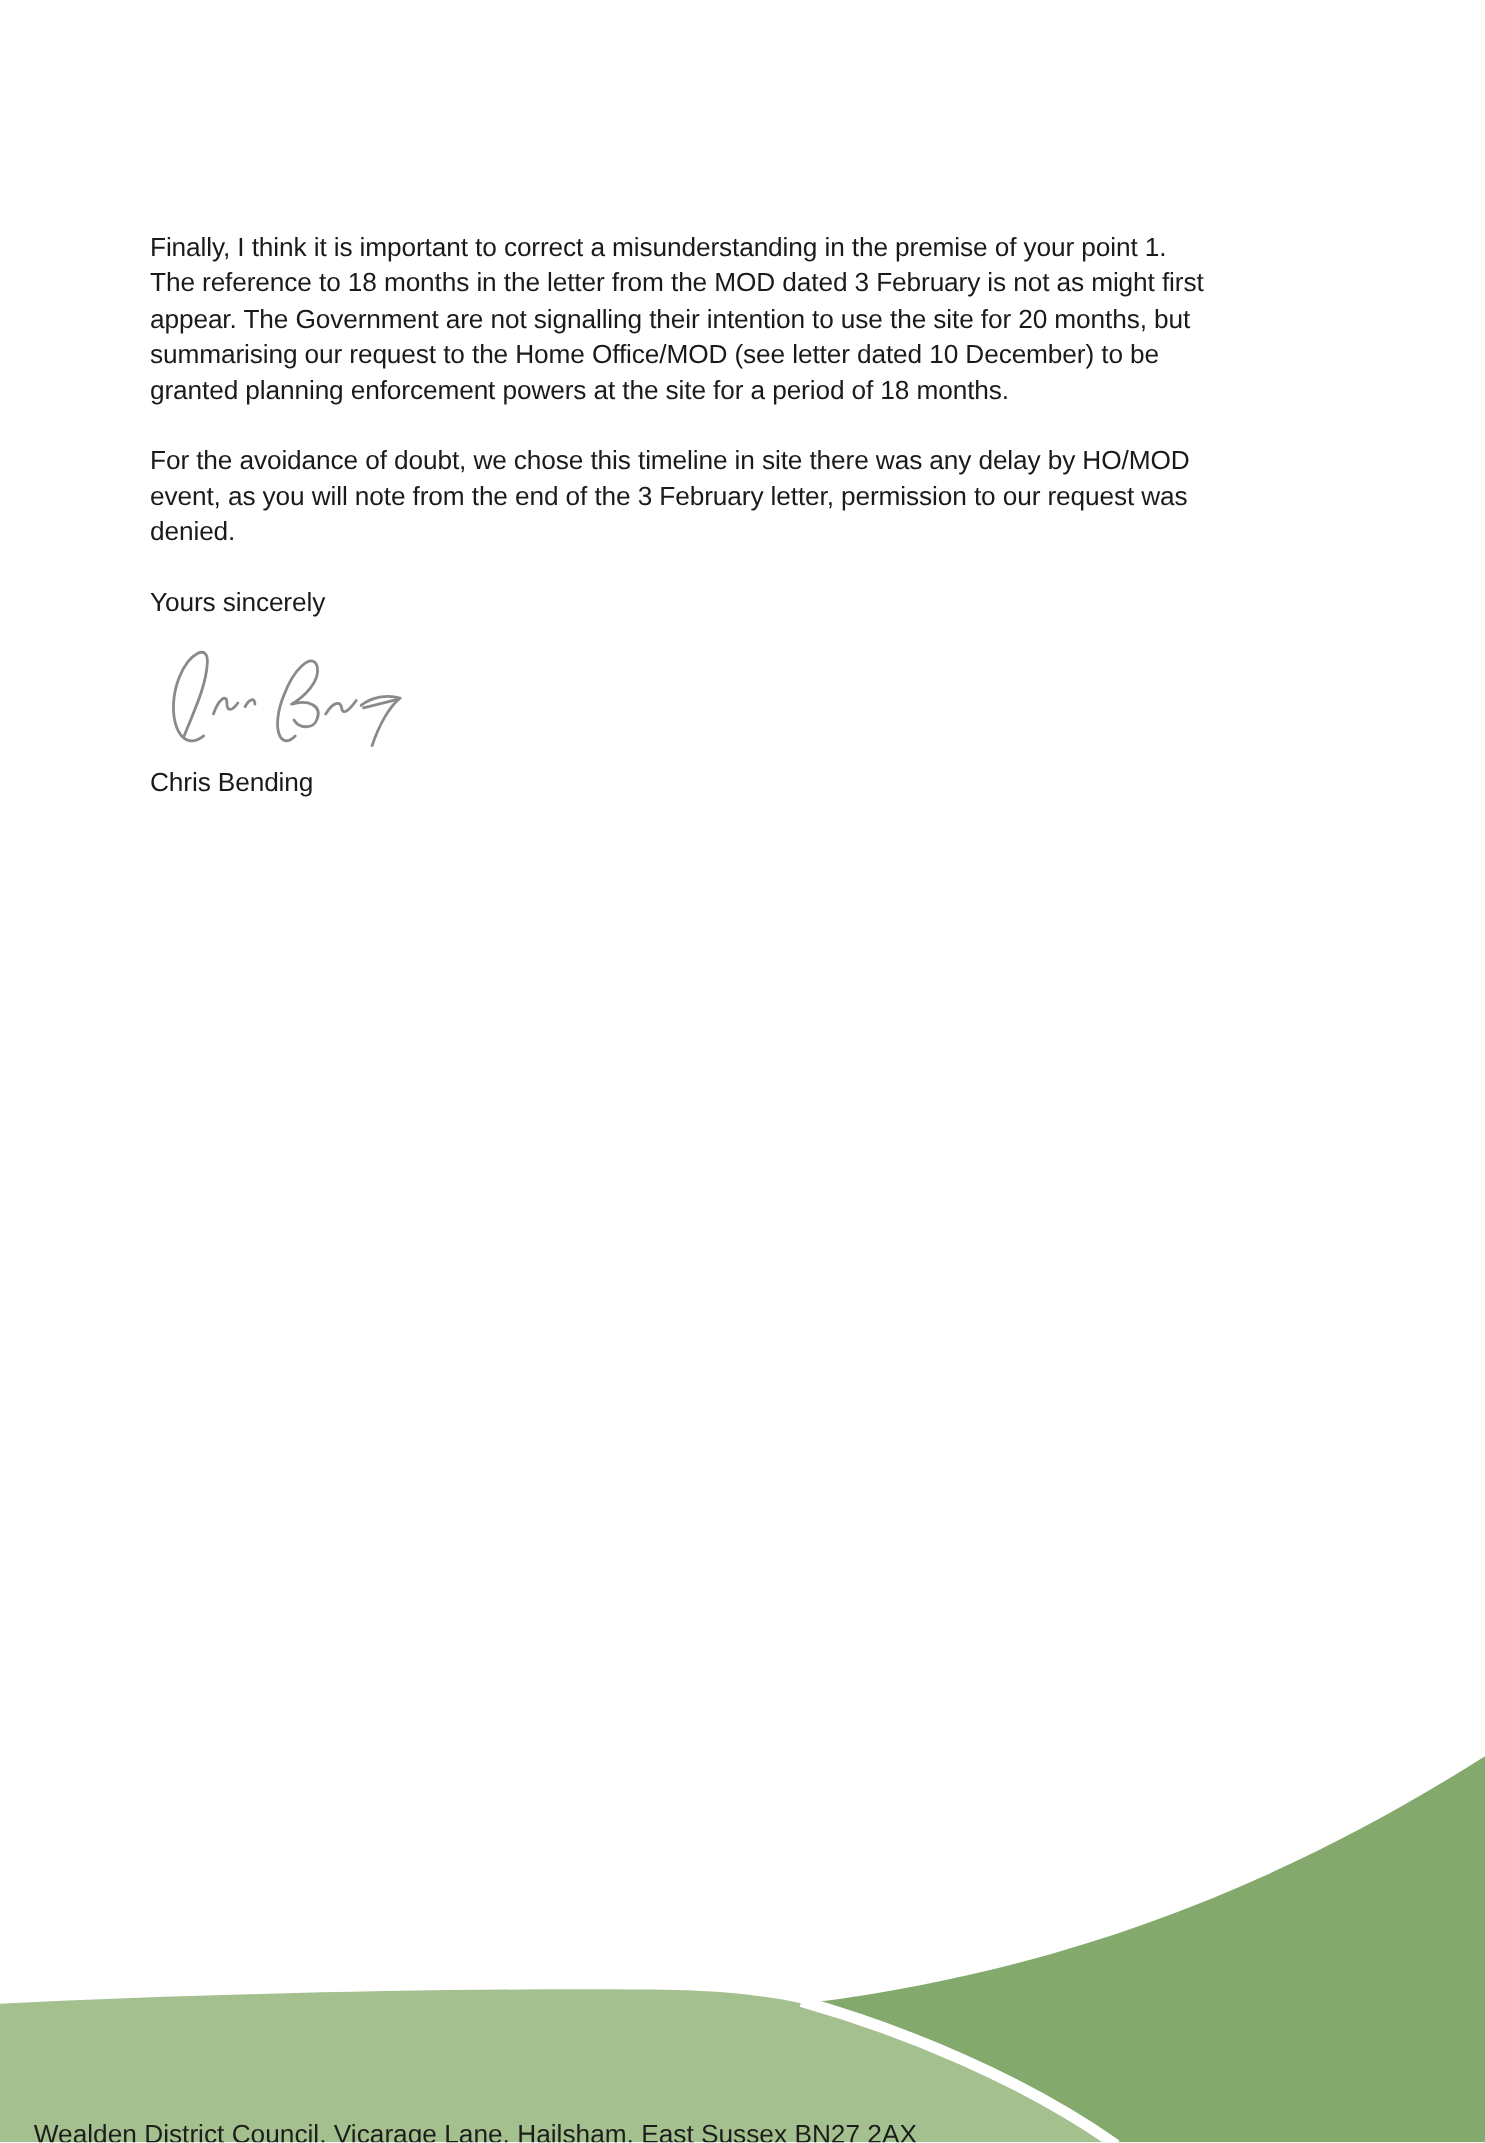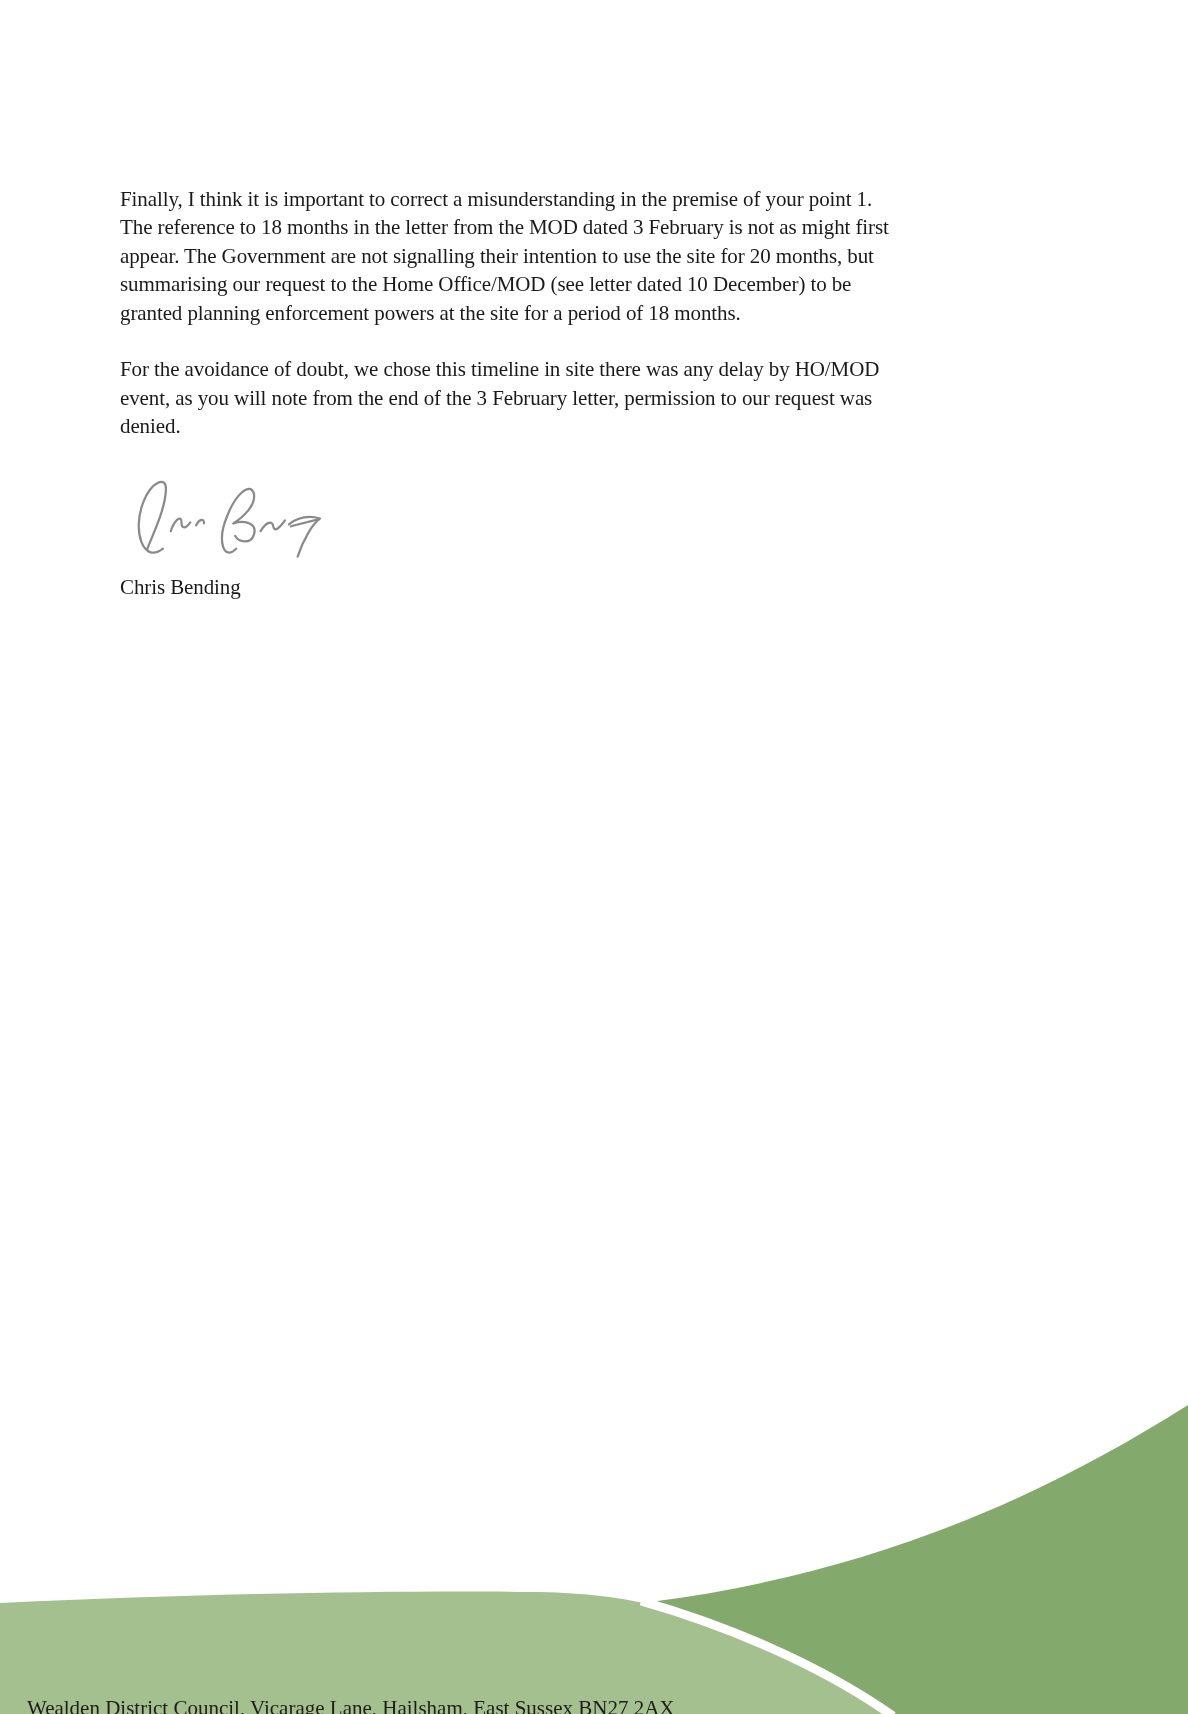--- a/index.html
+++ b/index.html
@@ -2,21 +2,21 @@
 <html><head>
 <meta charset="utf-8">
 <style>
   html, body { margin: 0; padding: 0; background: #ffffff; }
   .page {
     position: relative;
     width: 1188px;
     height: 1714px;
     background: #ffffff;
     overflow: hidden;
-    font-family: Liberation Serif, serif;
+    font-family: Liberation Sans, sans-serif;
   }
   .letter-body {
     position: absolute;
     left: 120px;
     top: 185px;
     width: 1000px;
     color: #1a1a1a;
     font-size: 21px;
     line-height: 28.4px;
     letter-spacing: -0.1px;
@@ -70,20 +70,21 @@
       <div class="line">granted planning enforcement powers at the site for a period of 18 months.</div>
     </div>
 
     <div class="para">
       <div class="line">For the avoidance of doubt, we chose this timeline in site there was any delay by HO/MOD</div>
       <div class="line">event, as you will note from the end of the 3 February letter, permission to our request was</div>
       <div class="line">denied.</div>
     </div>
 
 
+    <div class="line closing">Yours sincerely</div>
 
     <div class="signature-wrap">
       <svg class="signature-svg" width="205" height="96" viewBox="0 0 210 95" aria-hidden="true">
         <path d="M44,80 C24,96 12,62 24,32 C32,12 48,4 47,20 C46,40 35,62 28,80"></path>
         <path d="M52,62 C56,50 63,45 63,53 C63,60 67,60 72,53"></path>
         <path d="M78,56 C81,50 86,48 86,54"></path>
         <path d="M119,80 C106,93 99,72 110,46 C118,25 133,11 137,23 C140,35 126,48 116,54 C130,50 141,55 137,66 C134,75 122,74 118,67"></path>
         <path d="M144,62 C150,52 156,51 157,57 C158,64 164,58 169,51"></path>
         <path d="M173,55 C182,48 194,46 205,49 C197,55 188,70 182,88"></path>
         <path d="M175,57 L203,50"></path>

